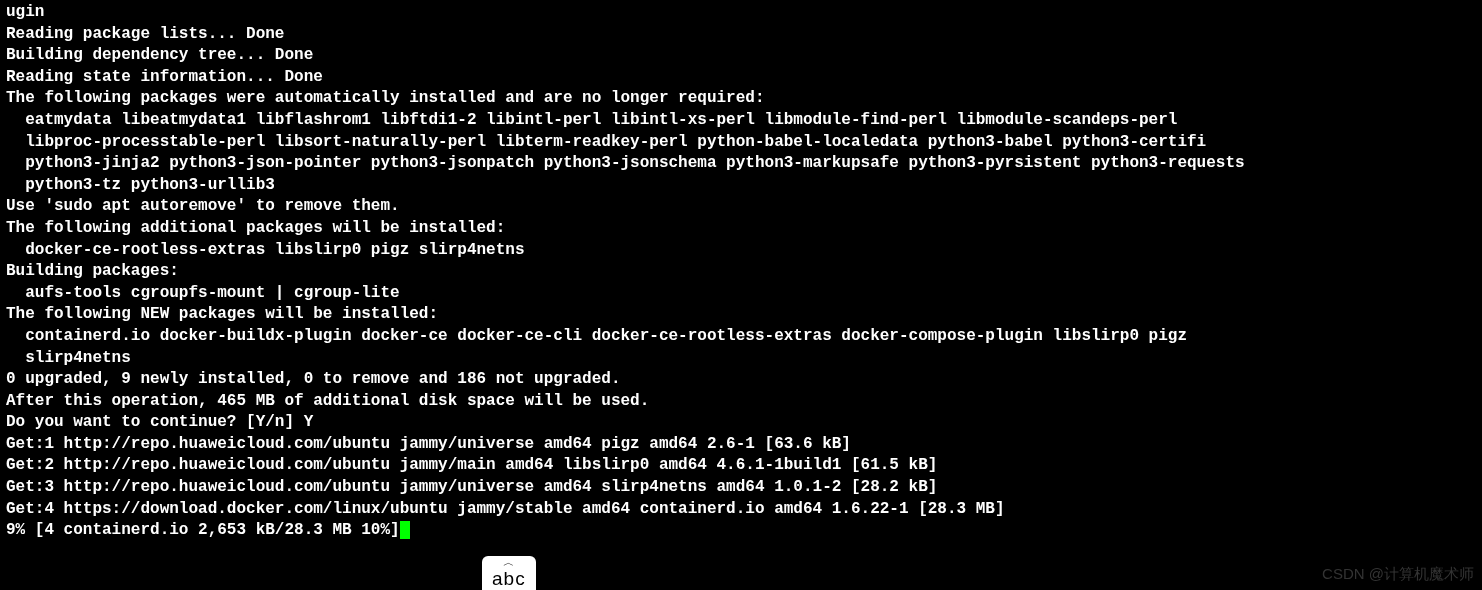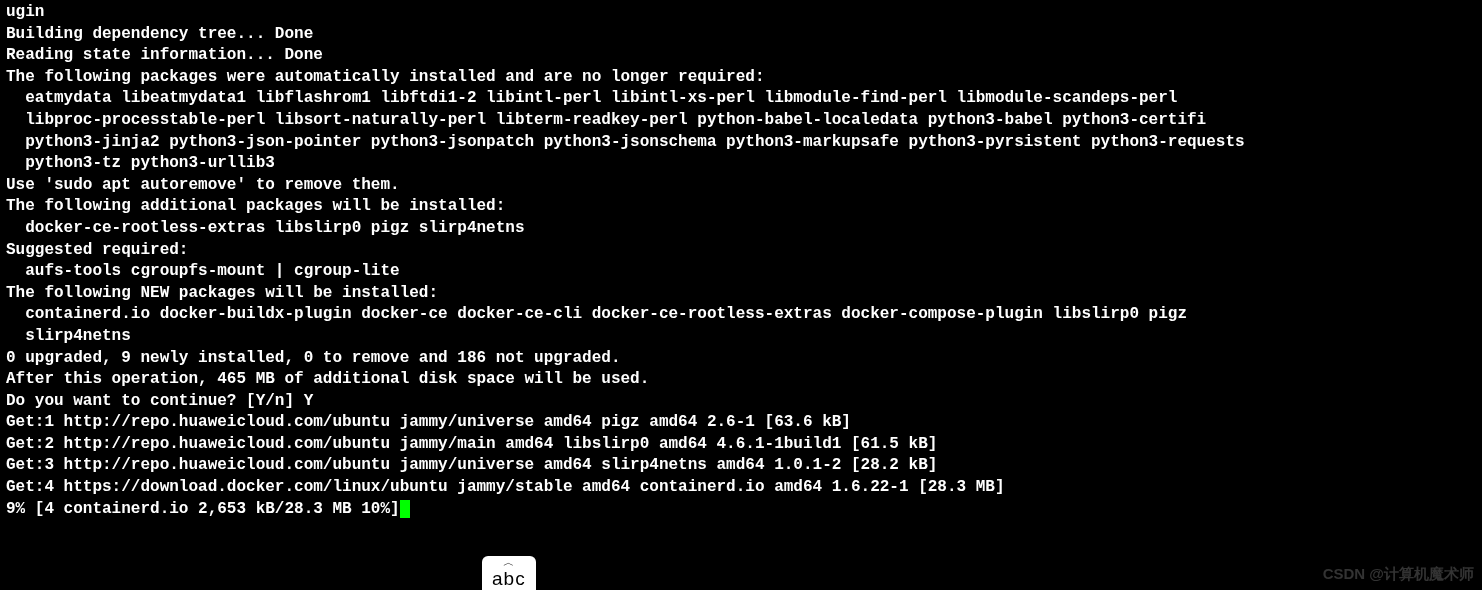--- a/index.html
+++ b/index.html
@@ -58,40 +58,41 @@
       padding: 0 2px;
     }
     .watermark {
       position: absolute;
       right: 8px;
       bottom: 6px;
       font-size: 15px;
       color: #555555;
       opacity: 0.6;
       font-family: Arial, sans-serif;
-      font-weight: bold;
+      font-weight: normal;
       text-align: center;
     }
   </style>
 </head>
 <body>
 
 <div>
   <span class="terminal-line">ugin</span>
+  <span class="terminal-line">Reading package lists... Done</span>
   <span class="terminal-line">Building dependency tree... Done</span>
   <span class="terminal-line">Reading state information... Done</span>
   <span class="terminal-line">The following packages were automatically installed and are no longer required:</span>
   <span class="terminal-line">  eatmydata libeatmydata1 libflashrom1 libftdi1-2 libintl-perl libintl-xs-perl libmodule-find-perl libmodule-scandeps-perl</span>
   <span class="terminal-line">  libproc-processtable-perl libsort-naturally-perl libterm-readkey-perl python-babel-localedata python3-babel python3-certifi</span>
   <span class="terminal-line">  python3-jinja2 python3-json-pointer python3-jsonpatch python3-jsonschema python3-markupsafe python3-pyrsistent python3-requests</span>
   <span class="terminal-line">  python3-tz python3-urllib3</span>
   <span class="terminal-line">Use 'sudo apt autoremove' to remove them.</span>
   <span class="terminal-line">The following additional packages will be installed:</span>
   <span class="terminal-line">  docker-ce-rootless-extras libslirp0 pigz slirp4netns</span>
-  <span class="terminal-line">Suggested required:</span>
+  <span class="terminal-line">Building packages:</span>
   <span class="terminal-line">  aufs-tools cgroupfs-mount | cgroup-lite</span>
   <span class="terminal-line">The following NEW packages will be installed:</span>
   <span class="terminal-line">  containerd.io docker-buildx-plugin docker-ce docker-ce-cli docker-ce-rootless-extras docker-compose-plugin libslirp0 pigz</span>
   <span class="terminal-line">  slirp4netns</span>
   <span class="terminal-line">0 upgraded, 9 newly installed, 0 to remove and 186 not upgraded.</span>
   <span class="terminal-line">After this operation, 465 MB of additional disk space will be used.</span>
   <span class="terminal-line">Do you want to continue? [Y/n] Y</span>
   <span class="terminal-line">Get:1 http://repo.huaweicloud.com/ubuntu jammy/universe amd64 pigz amd64 2.6-1 [63.6 kB]</span>
   <span class="terminal-line">Get:2 http://repo.huaweicloud.com/ubuntu jammy/main amd64 libslirp0 amd64 4.6.1-1build1 [61.5 kB]</span>
   <span class="terminal-line">Get:3 http://repo.huaweicloud.com/ubuntu jammy/universe amd64 slirp4netns amd64 1.0.1-2 [28.2 kB]</span>

